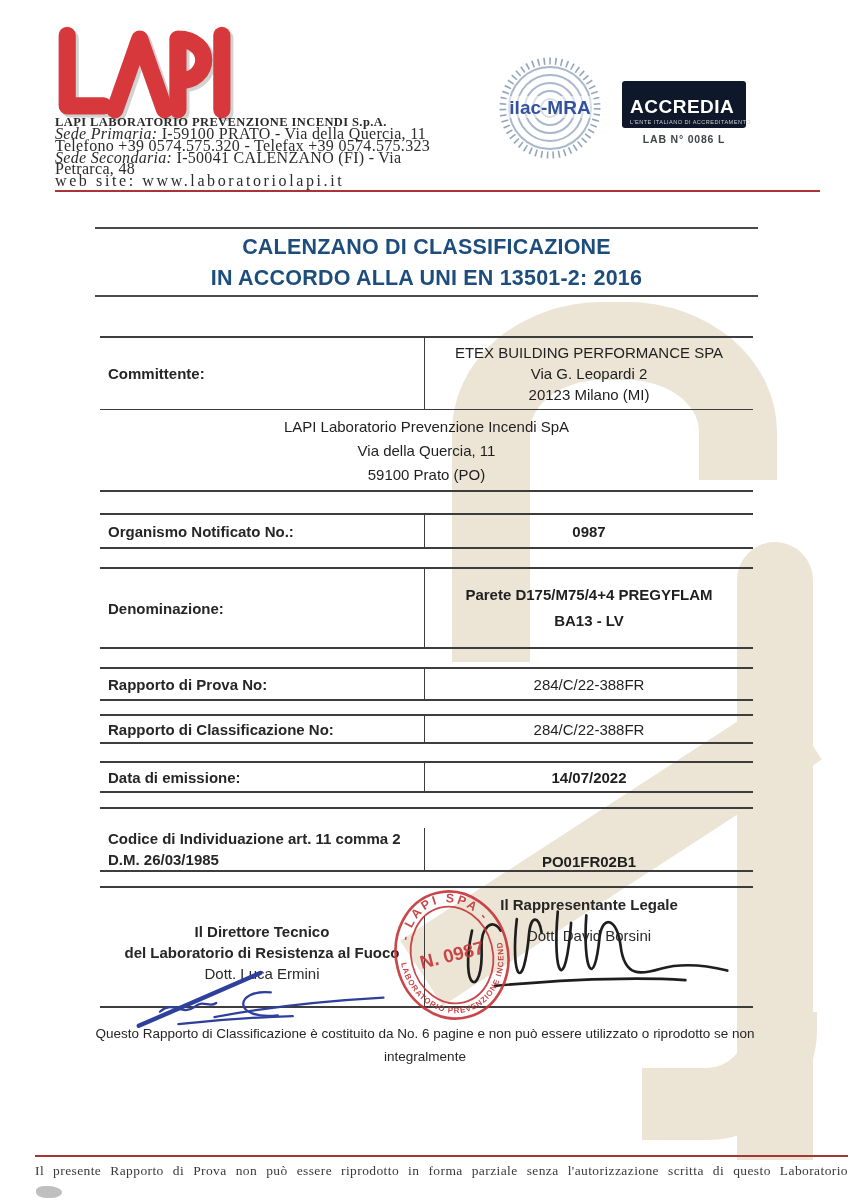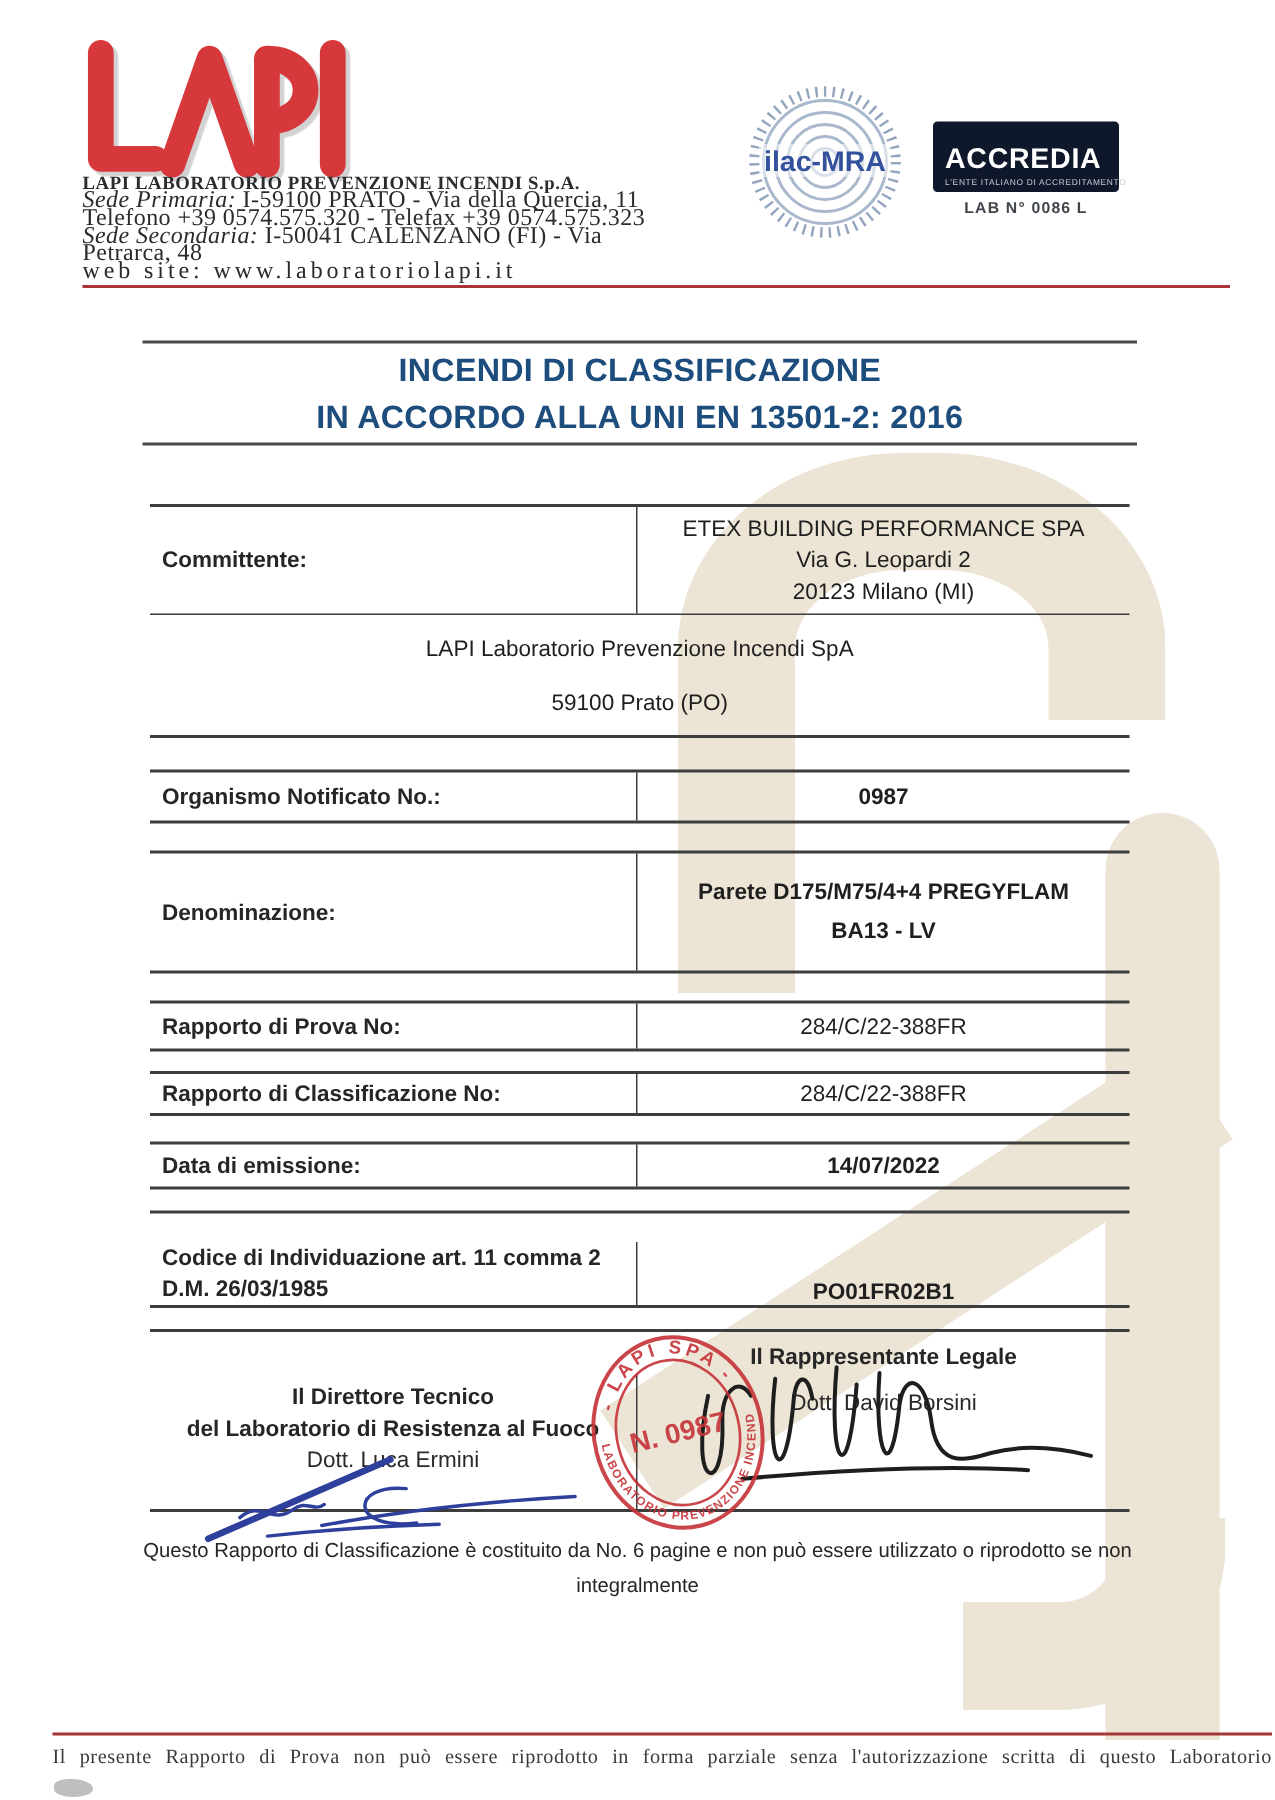--- a/index.html
+++ b/index.html
@@ -135,38 +135,39 @@
     <svg width="22" height="34" viewBox="0 0 22 34">
       <path d="M8,1 C11,0 14,1 13,4 C12,6 10,7 10,9 C10,12 13,14 15,16 C18,18 21,20 20,24 C19,26 16,26 15,23 C13,20 11,19 10,16 C9,13 6,11 6,8 C6,5 6,2 8,1 Z" fill="#9aa1aa"></path>
       <ellipse cx="14.5" cy="29" rx="3.4" ry="2.2" fill="#9aa1aa"></ellipse>
     </svg>
   </div>
   <div id="lab-no" class="layer">LAB N° 0086 L</div>
 
   <div class="layer red-rule"></div>
 
   <div id="title-block" class="layer">
-    <div class="doc-title">INCENDI DI CLASSIFICAZIONE</div>
+    <div class="doc-title">CALENZANO DI CLASSIFICAZIONE</div>
     <div class="doc-title">IN ACCORDO ALLA UNI EN 13501-2: 2016</div>
   </div>
 
   <div id="boxA" class="layer tbox">
     <div class="rowline r1">
       <div class="cell-l">
           <span class="lbl">Committente:</span>
         </div>
       <div class="cell-r stack">
         <span class="val">ETEX BUILDING PERFORMANCE SPA</span>
         <span class="val">Via G. Leopardi 2</span>
         <span class="val">20123 Milano (MI)</span>
       </div>
     </div>
     <div class="rowline r2">
       <div class="cell-r stack">
         <span class="val">LAPI Laboratorio Prevenzione Incendi SpA</span>
+        <span class="val">Via della Quercia, 11</span>
         <span class="val">59100 Prato (PO)</span>
       </div>
     </div>
   </div>
 
   <div id="boxB" class="layer tbox">
     <div class="cell-l">
         <span class="lbl">Organismo Notificato No.:</span>
       </div>
     <div class="cell-r">

